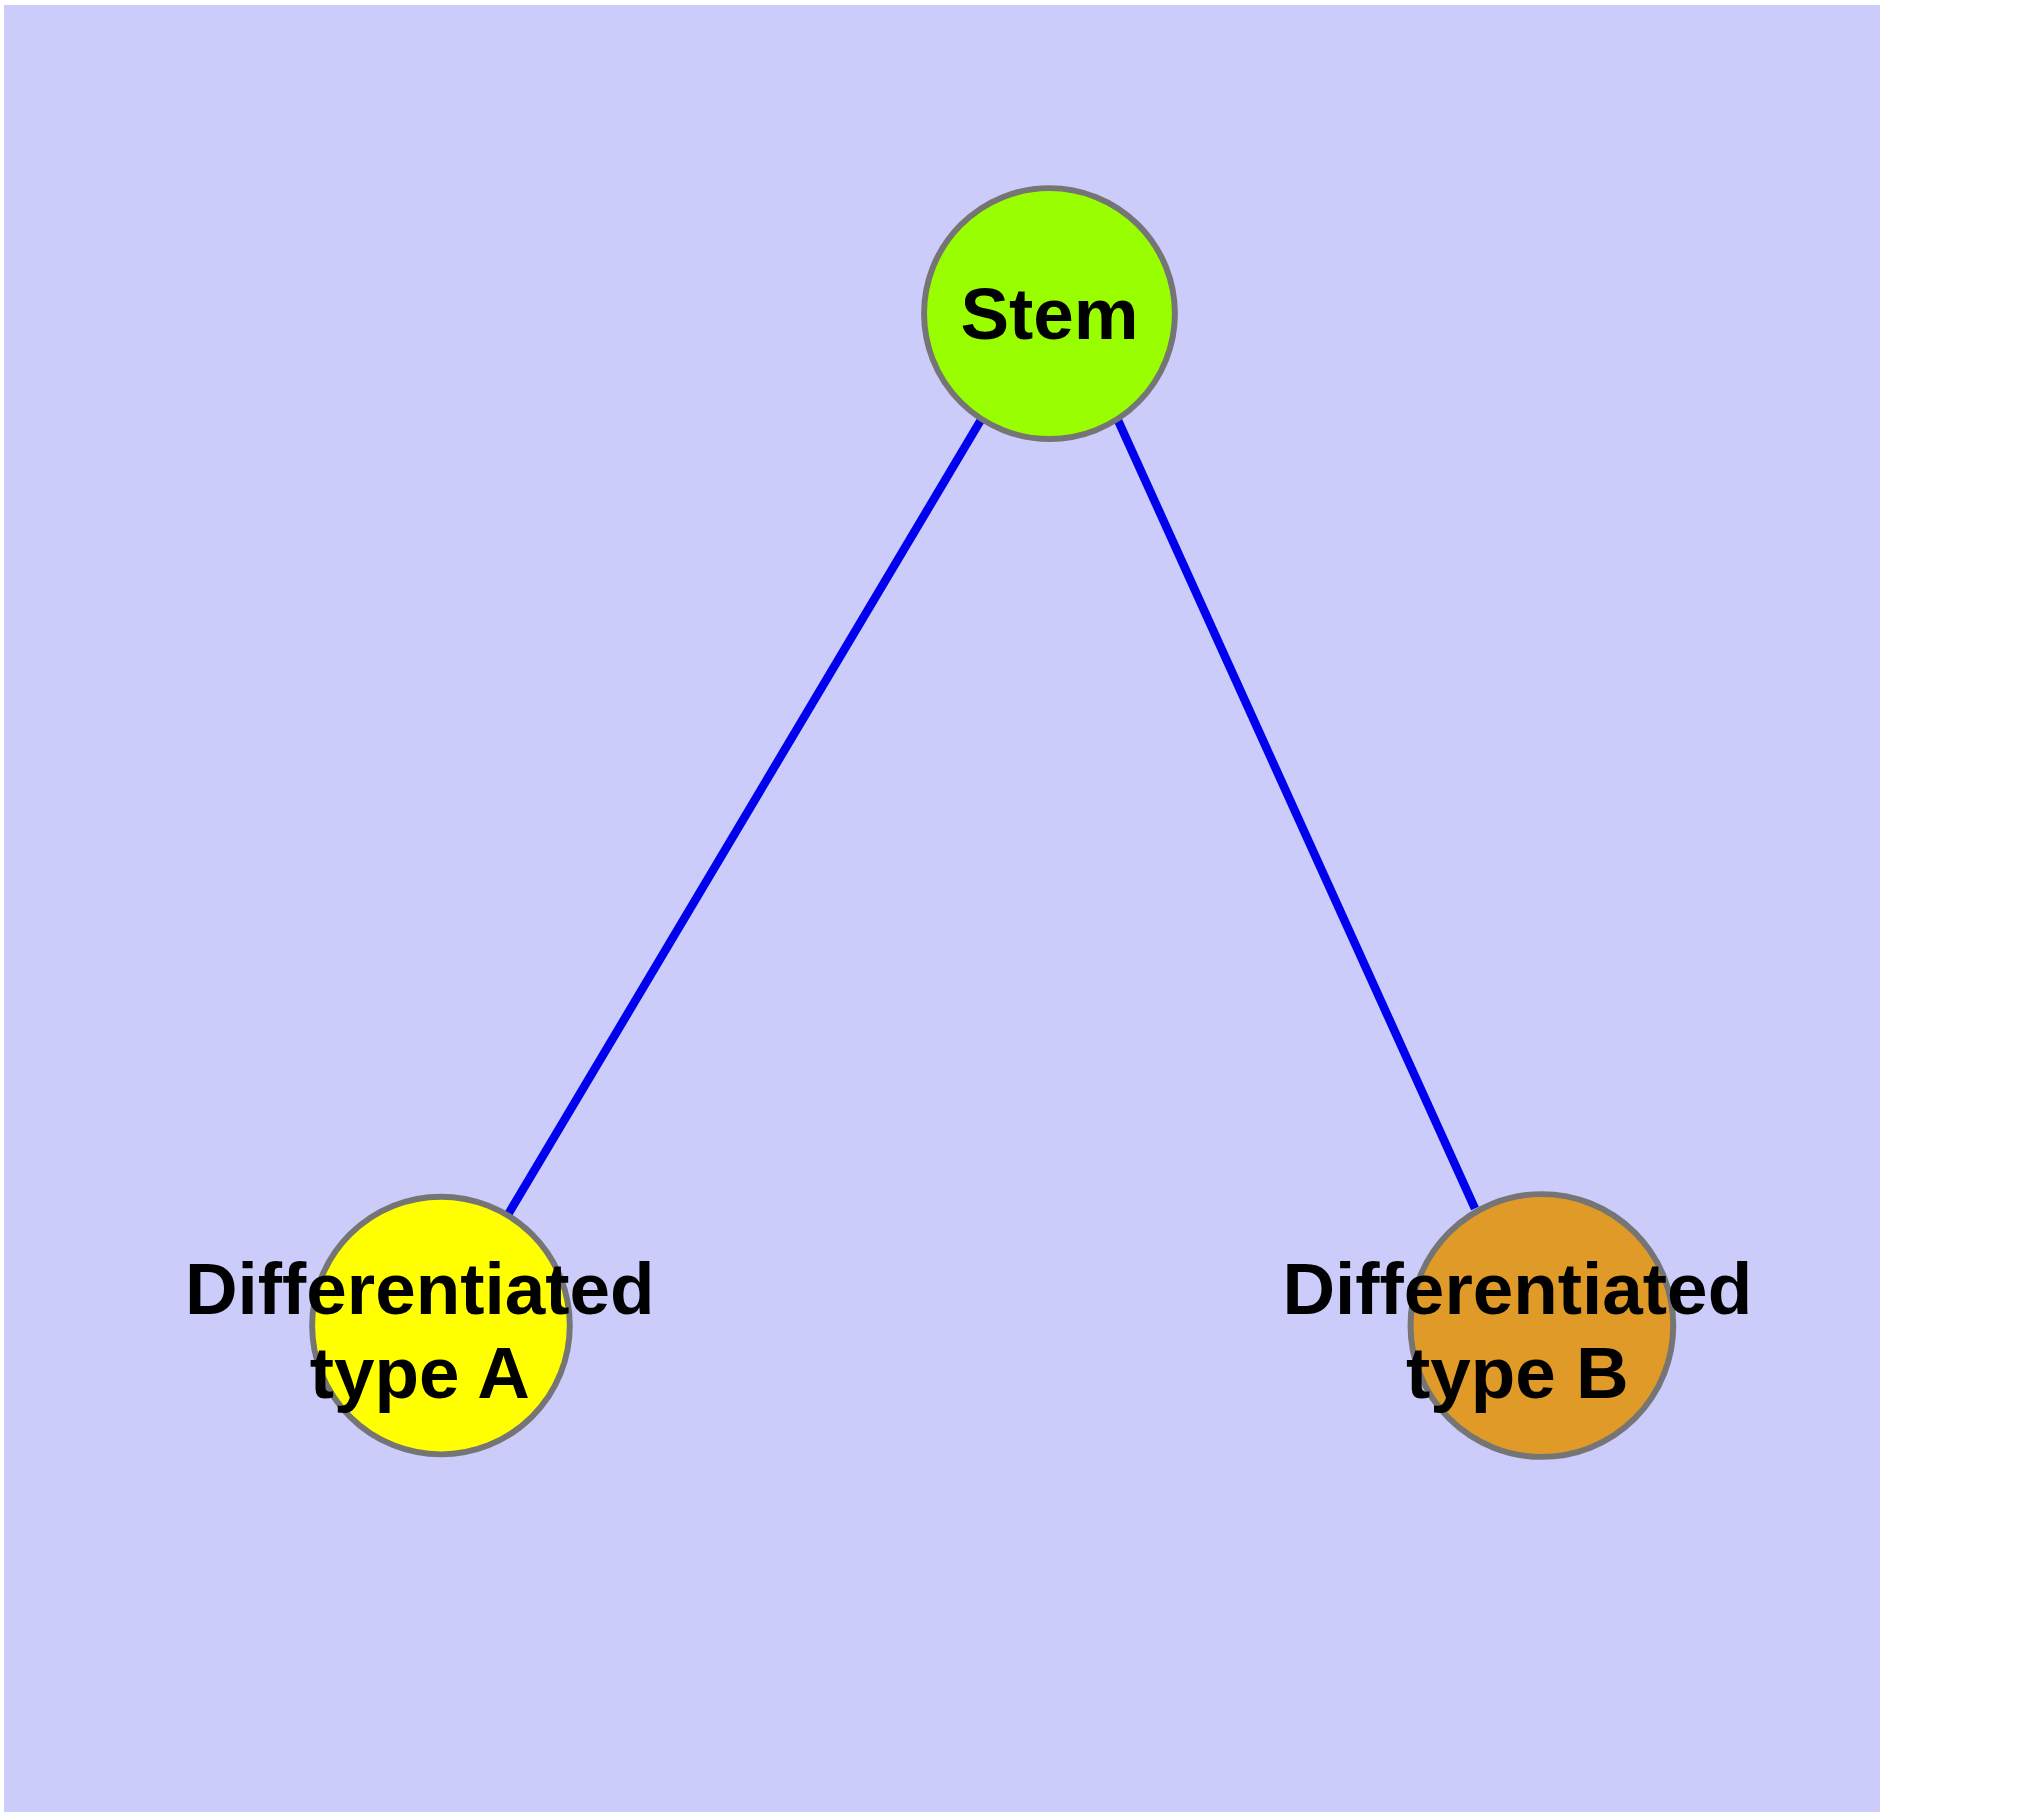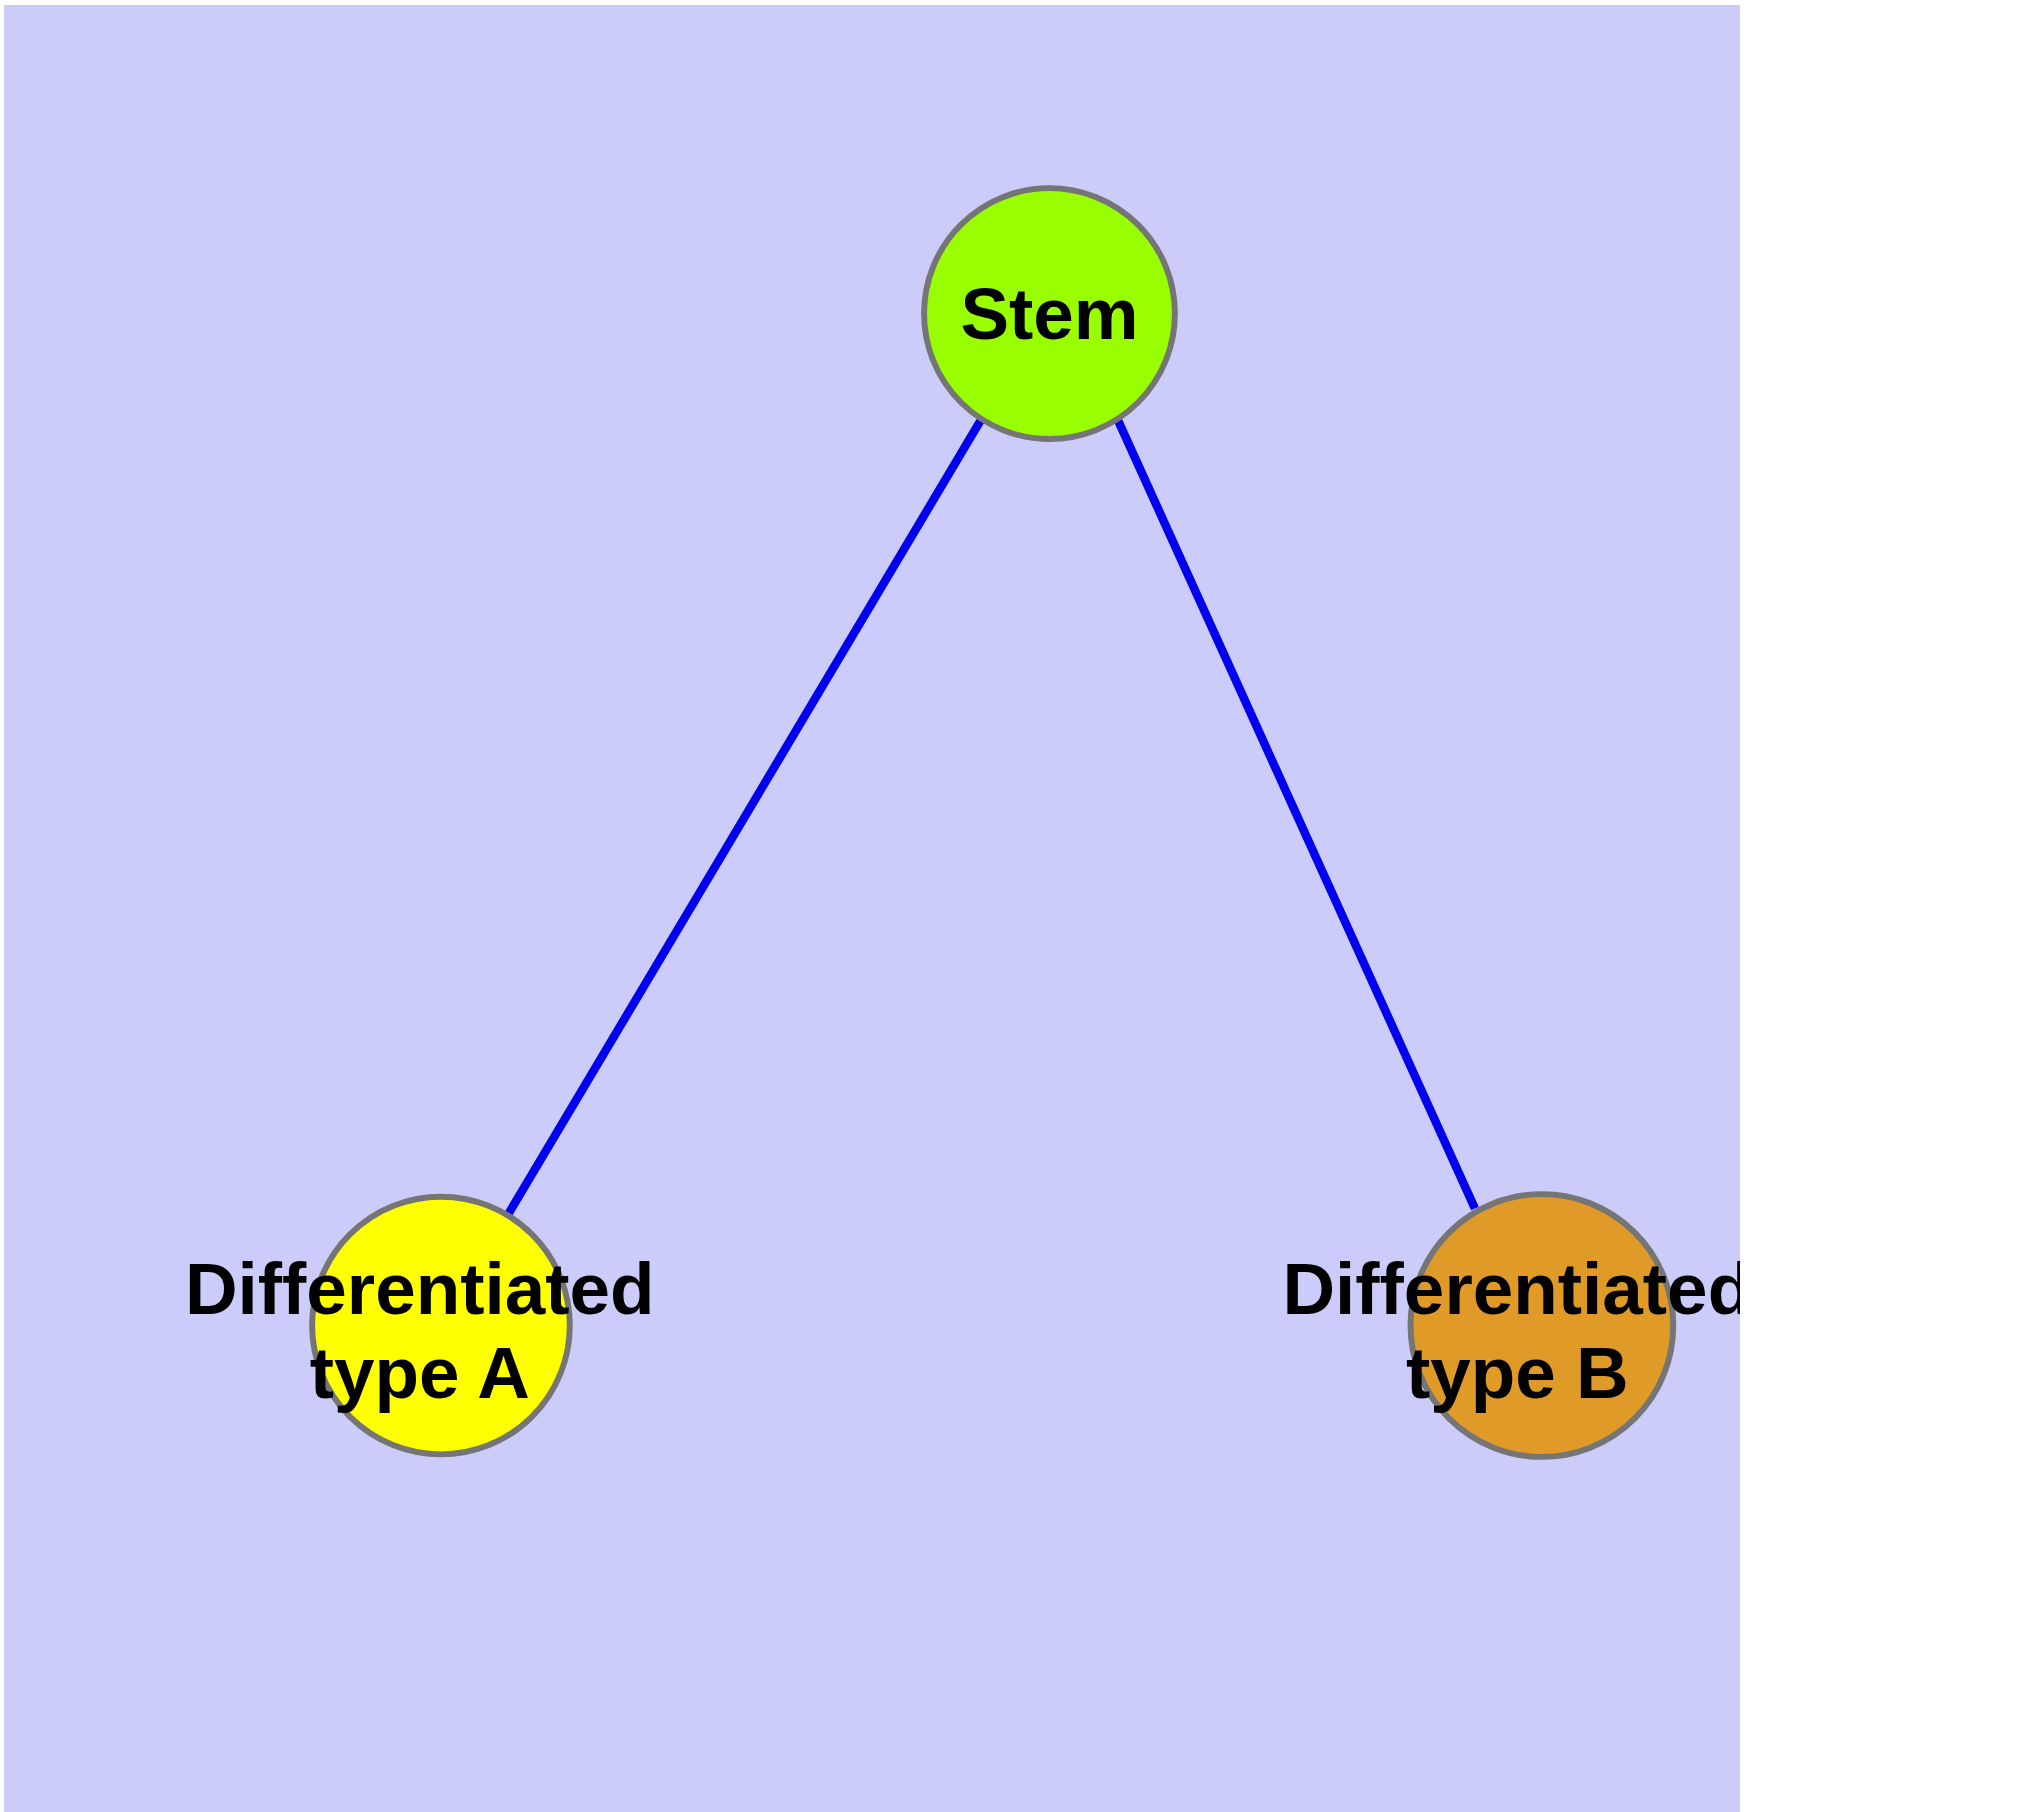--- a/index.html
+++ b/index.html
@@ -2,21 +2,21 @@
 <html style="font-size:13.6px"><head>
 <meta charset="utf-8">
 <style>
   html, body {
     margin: 0;
     padding: 0;
     background: #ffffff;
   }
   #stage {
     position: relative;
-    width: 1740px;
+    width: 1880px;
     height: 1812px;
     background: #ffffff;
     overflow: hidden;
     font-family: "Liberation Sans", sans-serif;
   }
   #canvas {
     position: absolute;
     left: 4.2px;
     top: 5.1px;
     width: 2012px;

